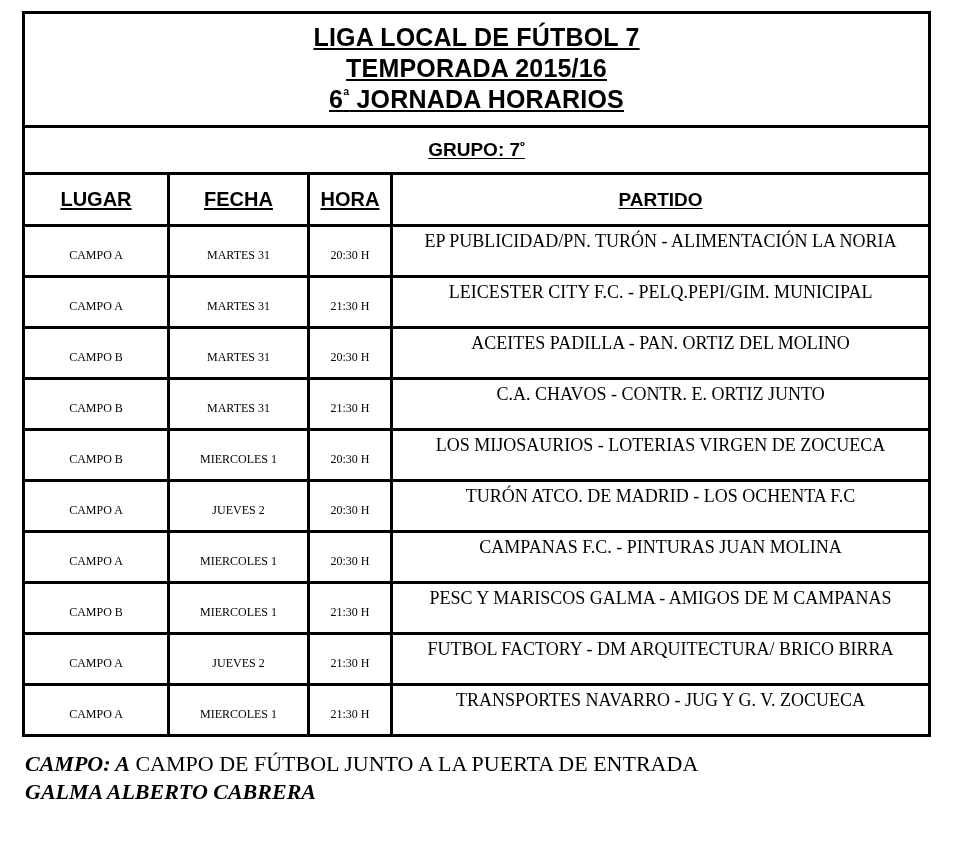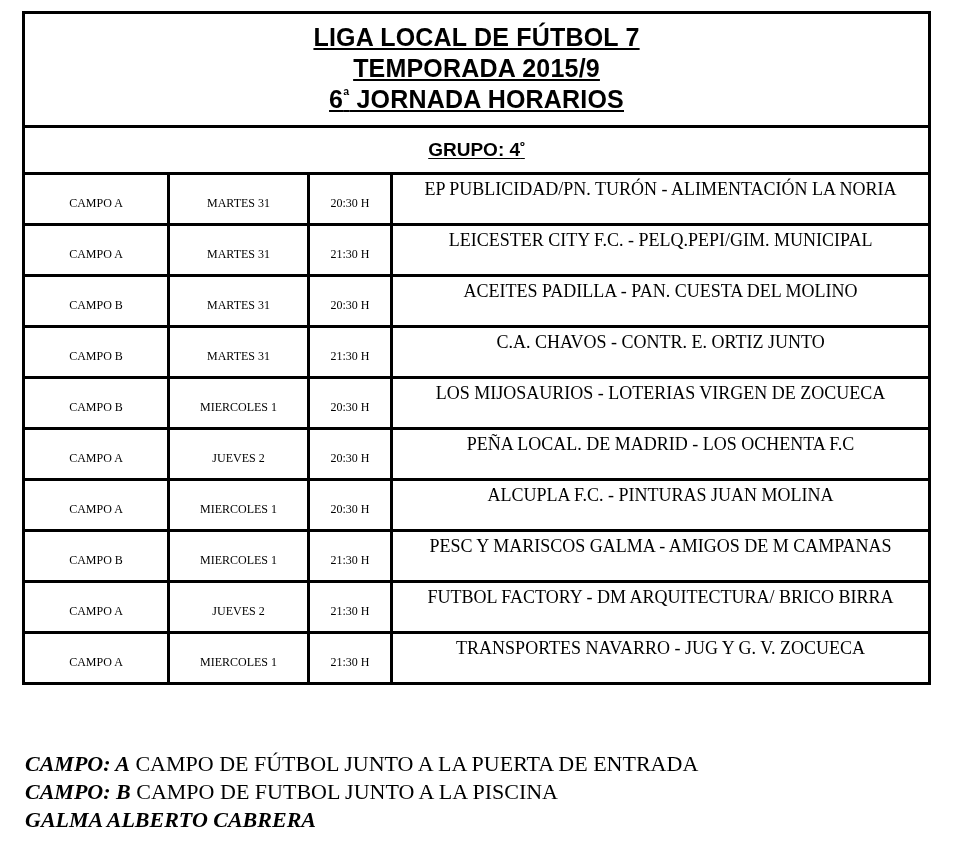--- a/index.html
+++ b/index.html
@@ -144,75 +144,89 @@
       <col class="c-lugar">
         <col class="c-fecha">
         <col class="c-hora">
         <col class="c-partido">
     </colgroup>
     <tbody>
 
       <tr>
         <td class="title-cell" colspan="4">
           <div class="title-line">LIGA LOCAL DE FÚTBOL 7</div>
-          <div class="title-line">TEMPORADA 2015/9</div>
+          <div class="title-line">TEMPORADA 2015/16</div>
           <div class="title-line"><span>6</span><span class="ord">ª</span><span> JORNADA HORARIOS</span></div>
         </td>
       </tr>
 
       <tr>
         <td class="group-cell" colspan="4">
-          <span class="group-label"><span>GRUPO: 4</span><span class="ord2">º</span></span>
-        </td>
-      </tr>
-
+          <span class="group-label"><span>GRUPO: 7</span><span class="ord2">º</span></span>
+        </td>
+      </tr>
+
+      <tr>
+        <td class="colhead-cell">
+          <span class="colhead-label">LUGAR</span>
+        </td>
+        <td class="colhead-cell">
+          <span class="colhead-label">FECHA</span>
+        </td>
+        <td class="colhead-cell">
+          <span class="colhead-label">HORA</span>
+        </td>
+        <td class="colhead-cell partido">
+          <span class="colhead-label">PARTIDO</span>
+        </td>
+      </tr>
 
       <tr>
         <td class="data-cell">CAMPO A</td>
         <td class="data-cell">MARTES 31</td>
         <td class="data-cell">20:30 H</td>
         <td class="data-cell match">EP PUBLICIDAD/PN. TURÓN  -  ALIMENTACIÓN LA NORIA</td>
       </tr>
       <tr>
         <td class="data-cell">CAMPO A</td>
         <td class="data-cell">MARTES 31</td>
         <td class="data-cell">21:30 H</td>
         <td class="data-cell match">LEICESTER CITY F.C.  -  PELQ.PEPI/GIM. MUNICIPAL</td>
       </tr>
       <tr>
         <td class="data-cell">CAMPO B</td>
         <td class="data-cell">MARTES 31</td>
         <td class="data-cell">20:30 H</td>
-        <td class="data-cell match">ACEITES PADILLA  -  PAN. CUESTA DEL MOLINO</td>
+        <td class="data-cell match">ACEITES PADILLA  -  PAN. ORTIZ DEL MOLINO</td>
       </tr>
       <tr>
         <td class="data-cell">CAMPO B</td>
         <td class="data-cell">MARTES 31</td>
         <td class="data-cell">21:30 H</td>
         <td class="data-cell match">C.A. CHAVOS  -  CONTR. E. ORTIZ JUNTO</td>
       </tr>
       <tr>
         <td class="data-cell">CAMPO B</td>
         <td class="data-cell">MIERCOLES 1</td>
         <td class="data-cell">20:30 H</td>
         <td class="data-cell match">LOS MIJOSAURIOS  -  LOTERIAS VIRGEN DE ZOCUECA</td>
       </tr>
 
 
       <tr>
         <td class="data-cell">CAMPO A</td>
         <td class="data-cell">JUEVES 2</td>
         <td class="data-cell">20:30 H</td>
-        <td class="data-cell match">PEÑA LOCAL. DE MADRID  -  LOS OCHENTA F.C</td>
-      </tr>
-      <tr>
-        <td class="data-cell">CAMPO A</td>
-        <td class="data-cell">MIERCOLES 1</td>
-        <td class="data-cell">20:30 H</td>
-        <td class="data-cell match">ALCUPLA F.C.  -  PINTURAS JUAN MOLINA</td>
+        <td class="data-cell match">TURÓN ATCO. DE MADRID  -  LOS OCHENTA F.C</td>
+      </tr>
+      <tr>
+        <td class="data-cell">CAMPO A</td>
+        <td class="data-cell">MIERCOLES 1</td>
+        <td class="data-cell">20:30 H</td>
+        <td class="data-cell match">CAMPANAS F.C.  -  PINTURAS JUAN MOLINA</td>
       </tr>
       <tr>
         <td class="data-cell">CAMPO B</td>
         <td class="data-cell">MIERCOLES 1</td>
         <td class="data-cell">21:30 H</td>
         <td class="data-cell match">PESC Y MARISCOS GALMA  -  AMIGOS DE M CAMPANAS</td>
       </tr>
       <tr>
         <td class="data-cell">CAMPO A</td>
         <td class="data-cell">JUEVES 2</td>
@@ -224,17 +238,16 @@
         <td class="data-cell">MIERCOLES 1</td>
         <td class="data-cell">21:30 H</td>
         <td class="data-cell match">TRANSPORTES NAVARRO  -  JUG Y G. V. ZOCUECA</td>
       </tr>
 
     </tbody>
   </table>
 
   <div class="notes">
     <div class="note-line"><span class="note-em">CAMPO: A</span><span> CAMPO DE FÚTBOL JUNTO A LA PUERTA DE ENTRADA</span></div>
-    <div class="note-line"><span class="note-em">CAMPO: B</span><span> CAMPO DE FUTBOL JUNTO A LA PISCINA</span></div>
     <div class="note-line"><span class="note-em">GALMA ALBERTO CABRERA</span><span></span></div>
   </div>
 
 </div>
 
 </body></html>

